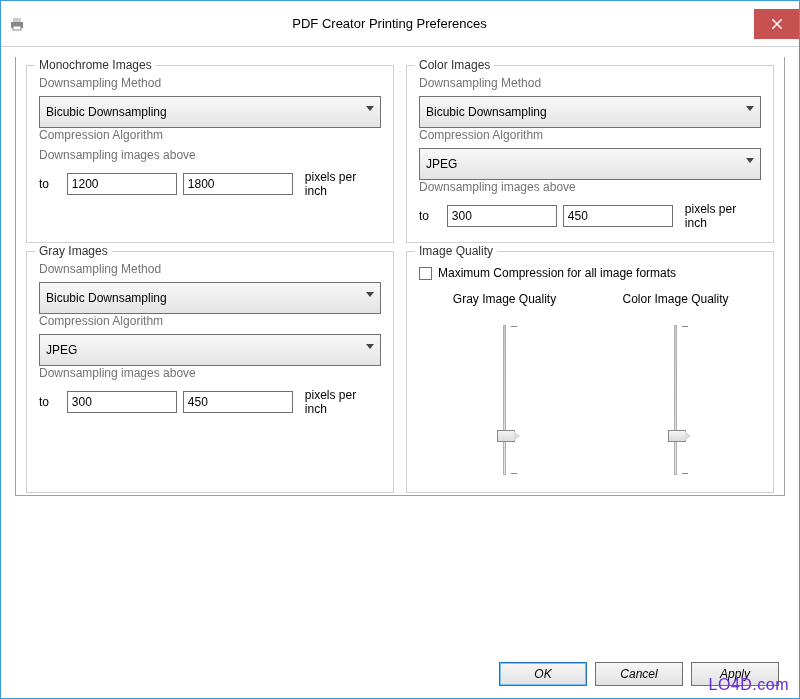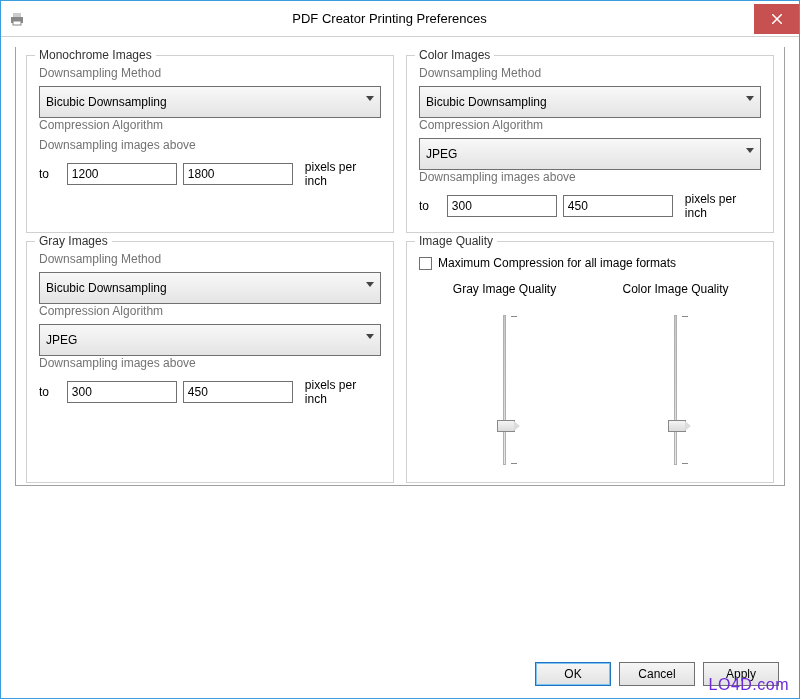--- a/index.html
+++ b/index.html
@@ -1,19 +1,19 @@
 <!DOCTYPE html>
 <html><head>
 <meta charset="utf-8">
 <style>
 * { box-sizing: border-box; margin: 0; padding: 0; font-family: "Segoe UI", Tahoma, sans-serif; font-size: 12px; }
 body { background: #fff; width: 800px; height: 699px; position: relative; overflow: hidden; }
 
 .window { width: 800px; height: 699px; background: #fff; border: 1px solid #3a9de0; position: relative; }
-.titlebar { height: 36px; background: #fff; display: flex; align-items: center; border-bottom: 1px solid #d0d0d0; }
+.titlebar { height: 46px; background: #fff; display: flex; align-items: center; border-bottom: 1px solid #d0d0d0; }
 .titlebar-icon { width: 16px; height: 16px; margin-left: 8px; display: inline-block; }
 .title-text { flex: 1; text-align: center; font-size: 13px; color: #000; }
 .close-btn { width: 45px; height: 30px; background: #c75050; color: #fff; display: flex; align-items: center; justify-content: center; font-size: 14px; }
 
 .content { padding: 10px 14px; }
 
 .tabs { display: flex; border-bottom: 1px solid #a0a0a0; }
 .tab { padding: 4px 10px; border: 1px solid #a0a0a0; border-bottom: none; background: #fff; margin-right: -1px; position: relative; color: #000; }
 .tab.active { background: #fff; top: 1px; z-index: 2; }
 .tab:not(.active) { top: 2px; }
@@ -41,21 +41,21 @@
 .slider-label { margin-bottom: 14px; text-align: center; }
 .slider-track-wrap { position: relative; height: 160px; width: 40px; display: flex; align-items: center; justify-content: center; }
 .slider-track { width: 3px; height: 150px; background: linear-gradient(#c8c8c8,#e8e8e8); border: 1px solid #b0b0b0; position: relative; }
 .slider-tick-top, .slider-tick-bot { position: absolute; width: 6px; height: 1px; background: #888; left: 26px; }
 .slider-tick-top { top: 6px; }
 .slider-tick-bot { bottom: 6px; }
 .slider-thumb { position: absolute; left: 12px; width: 18px; height: 12px; background: linear-gradient(#f4f4f4,#dcdcdc); border: 1px solid #888; top: 110px; }
 .slider-thumb::after { content: ""; position: absolute; right: -6px; top: 0px; width: 0; height: 0; border-top: 5px solid transparent; border-bottom: 5px solid transparent; border-left: 6px solid #dcdcdc; }
 
 .button-row { position: absolute; bottom: 12px; right: 20px; display: flex; gap: 8px; }
-.btn { width: 76px; height: 24px; border: 1px solid #707070; background: linear-gradient(#f6f6f6,#e2e2e2); display: flex; align-items: center; justify-content: center; }
+.btn { width: 88px; height: 24px; border: 1px solid #707070; background: linear-gradient(#f6f6f6,#e2e2e2); display: flex; align-items: center; justify-content: center; font-style: italic; }
 .btn.default { border: 1px solid #1e74c0; box-shadow: inset 0 0 0 1px #7cc3f3; }
 
 .watermark { position: absolute; right: 10px; bottom: 4px; font-size: 16px; color: #6d28d9; letter-spacing: 0.5px; pointer-events: none; }
 </style>
 </head>
 <body>
 
 <div class="window">
   <div class="titlebar">
     <span class="titlebar-icon">

